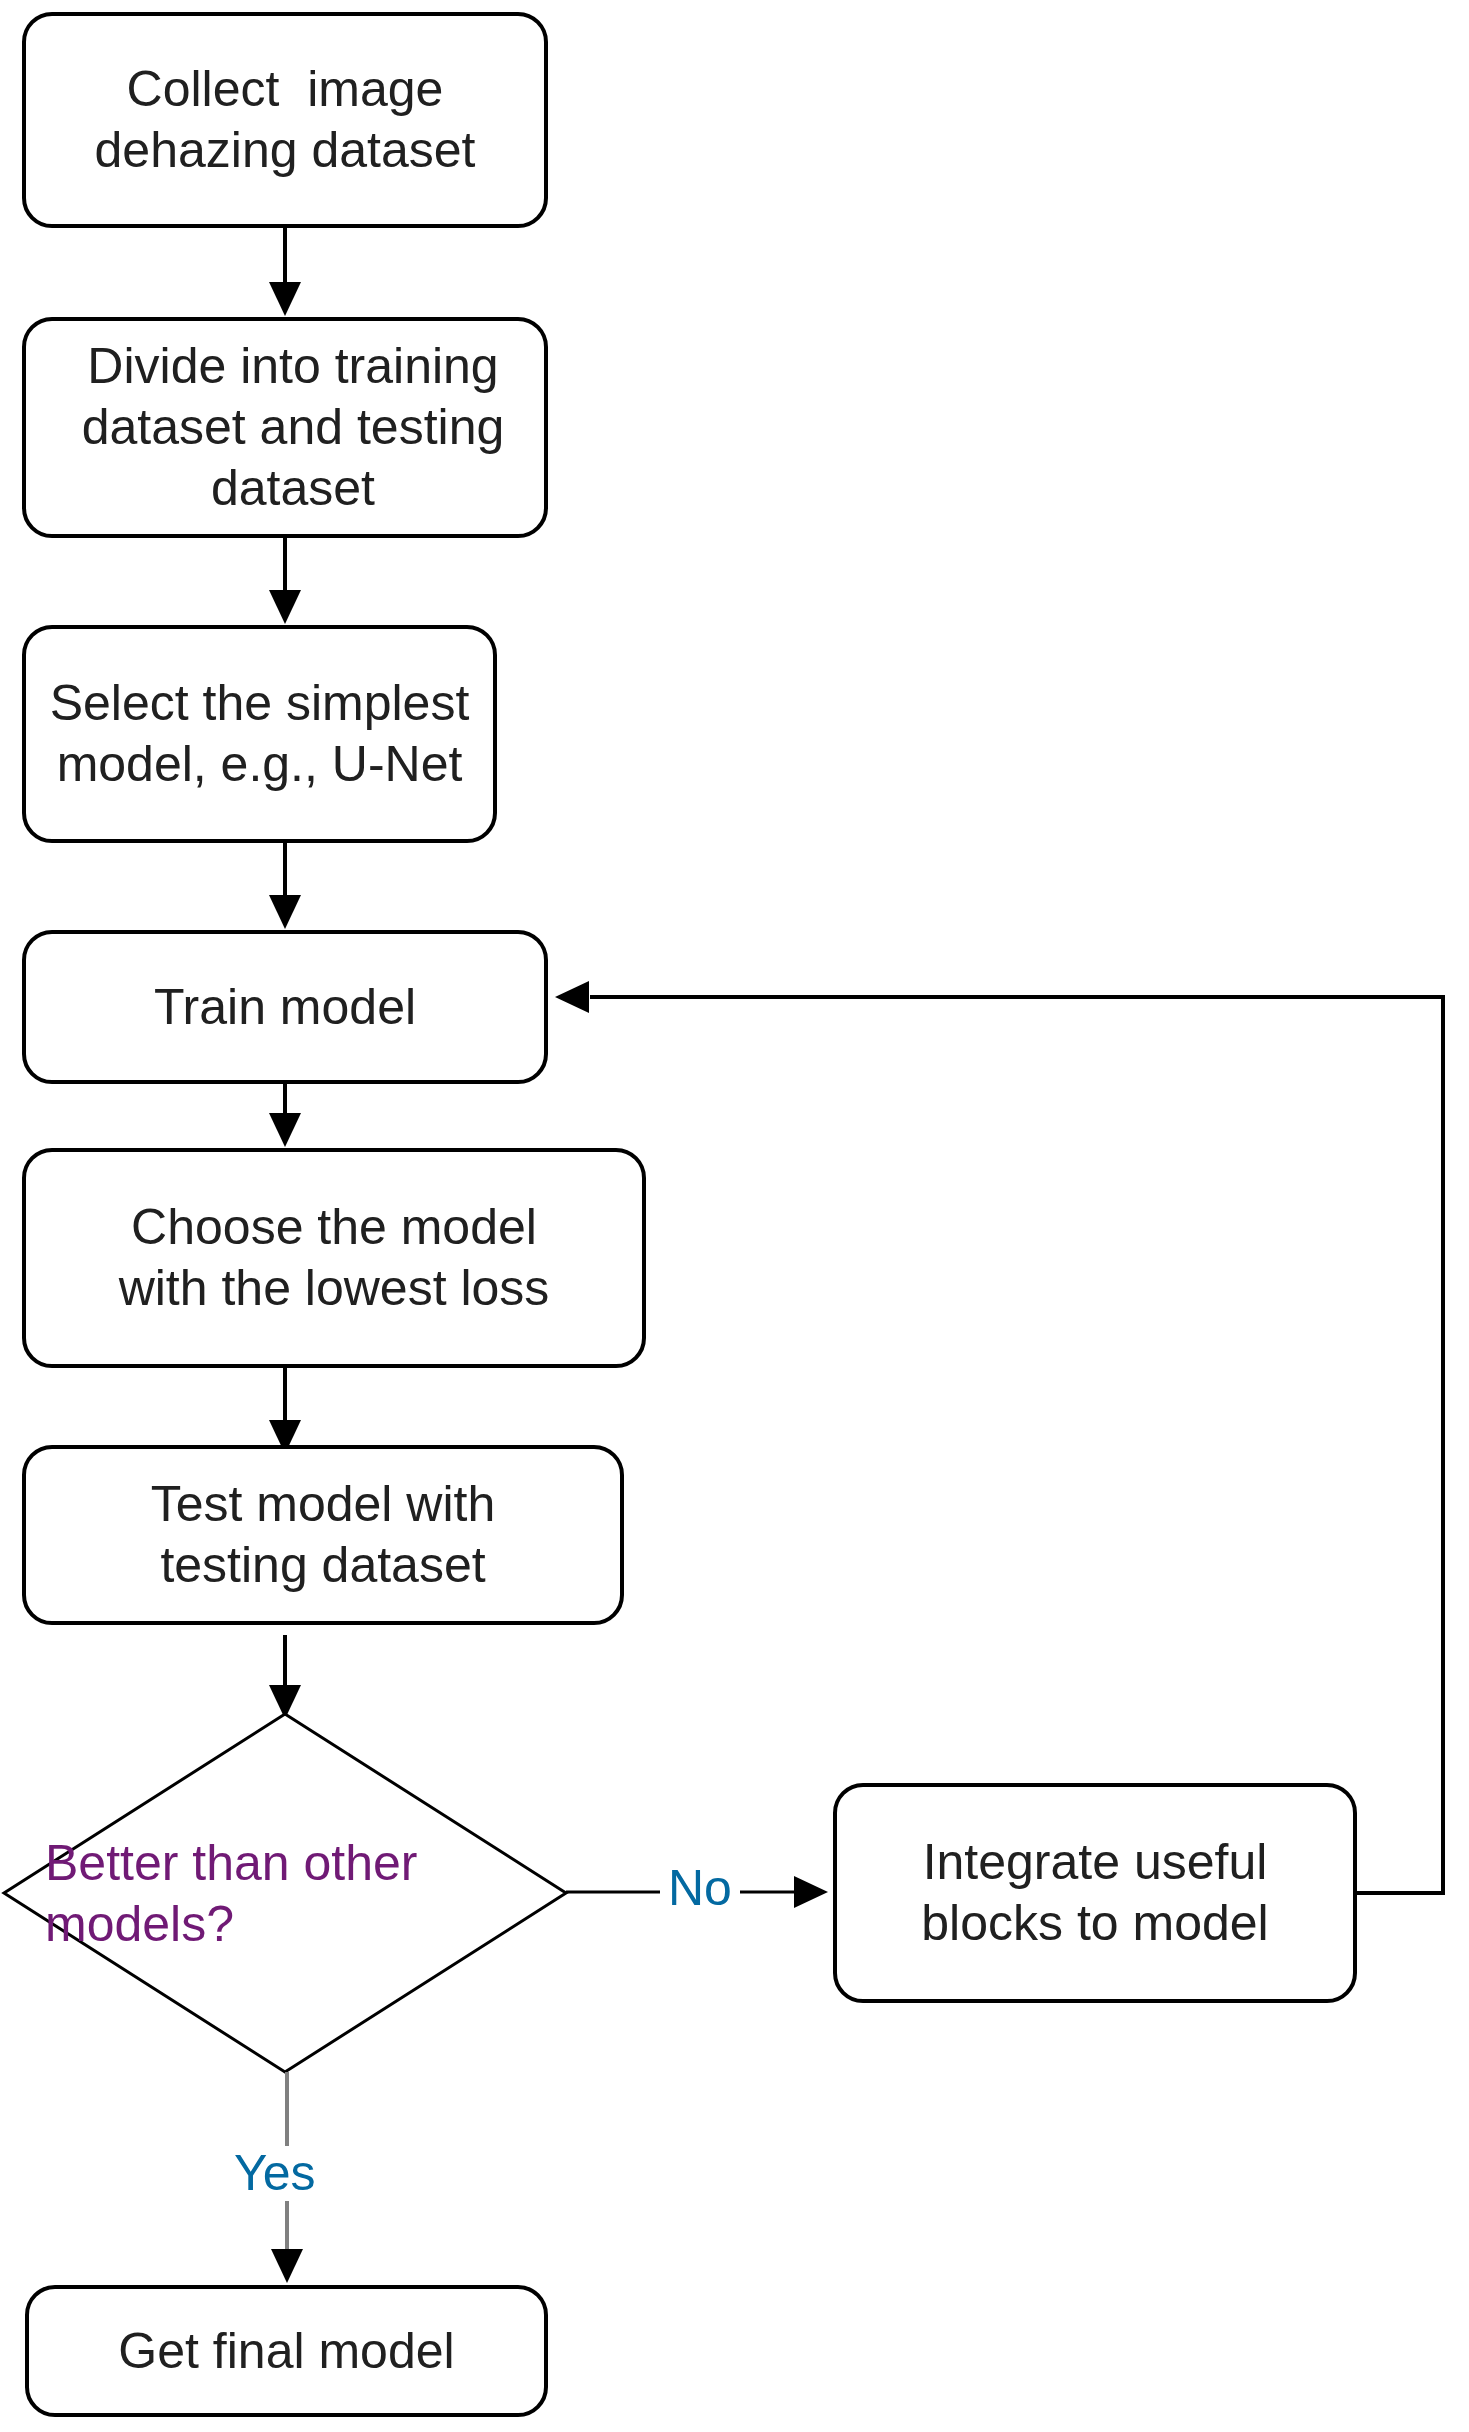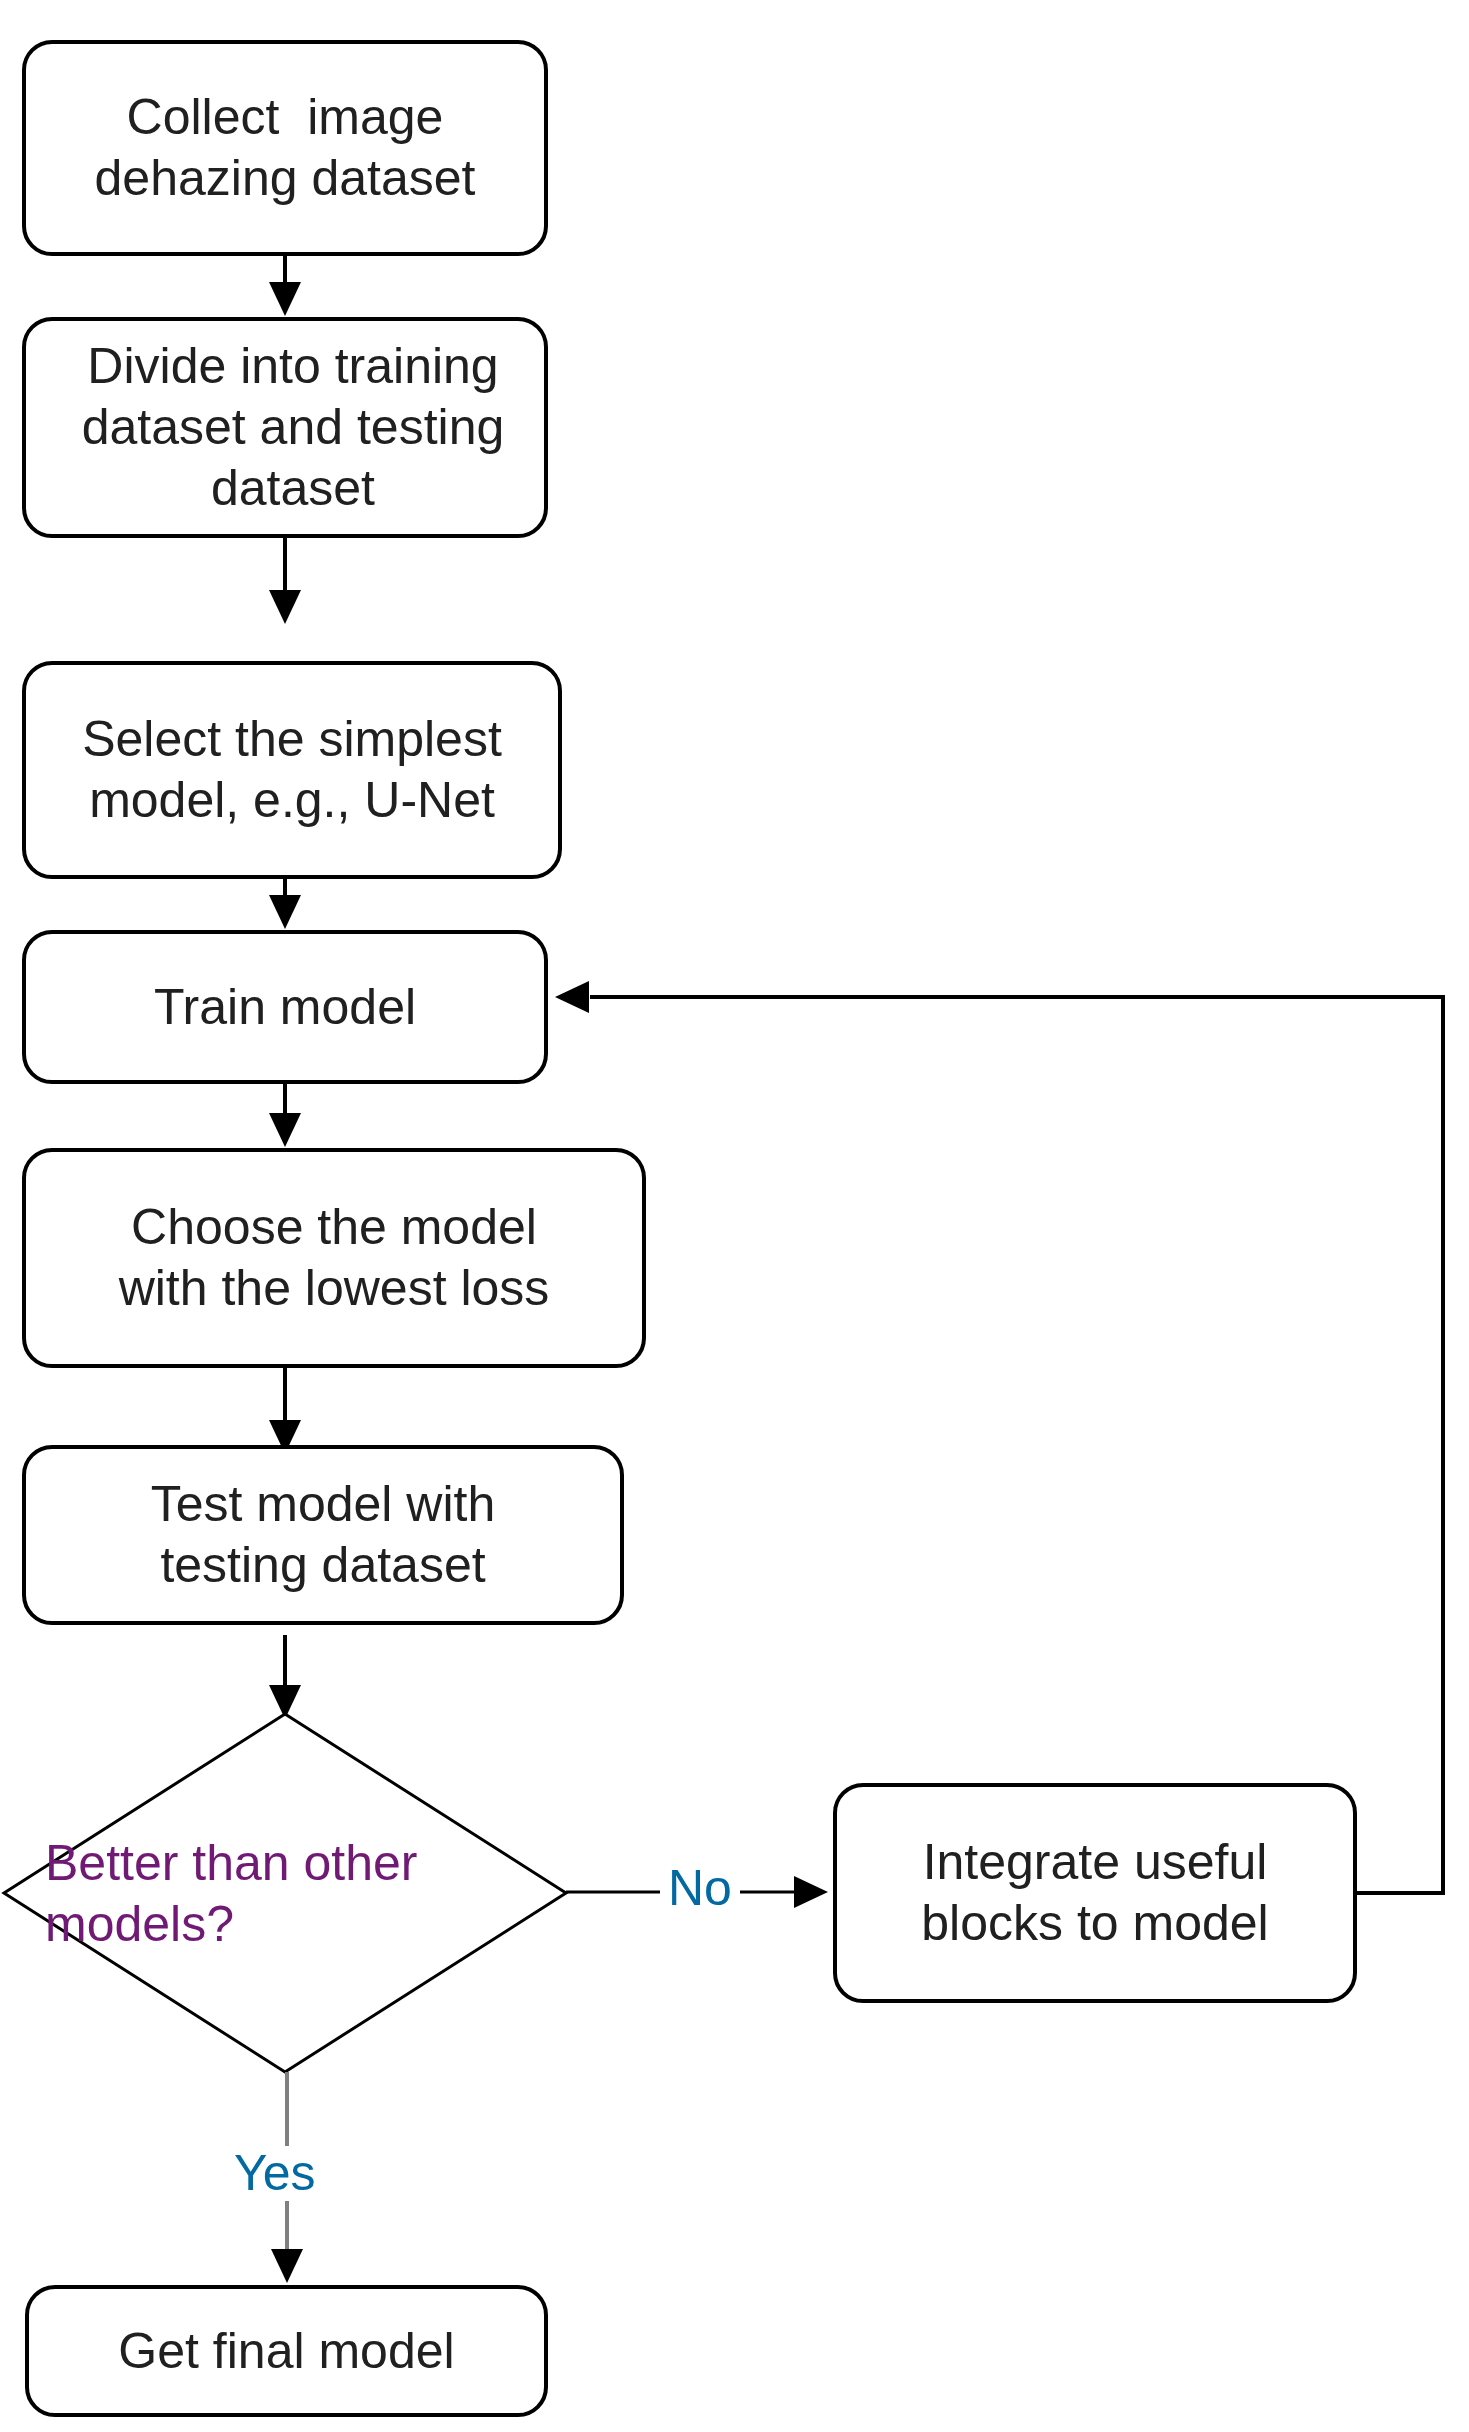--- a/index.html
+++ b/index.html
@@ -32,23 +32,23 @@
     display: flex;
     align-items: center;
     justify-content: center;
     text-align: center;
     white-space: pre-wrap;
     font-size: 50px;
     line-height: 1.22;
     color: #202020;
     z-index: 1;
   }
-  #node-collect   { left: 22px;  top: 12px;   width: 526px; height: 216px; margin-top: 28px; }
+  #node-collect   { left: 22px;  top: 12px;   width: 526px; height: 216px; }
   #node-divide    { left: 22px;  top: 317px;  width: 526px; height: 221px; padding-left: 16px; }
-  #node-select    { left: 22px;  top: 661px;  width: 540px; height: 218px; }
+  #node-select    { left: 22px;  top: 625px;  width: 475px; height: 218px; }
   #node-train     { left: 22px;  top: 930px;  width: 526px; height: 154px; }
   #node-choose    { left: 22px;  top: 1148px; width: 624px; height: 220px; }
   #node-test      { left: 22px;  top: 1445px; width: 602px; height: 180px; }
   #node-integrate { left: 833px; top: 1783px; width: 524px; height: 220px; }
   #node-final     { left: 25px;  top: 2285px; width: 523px; height: 132px; }
   #diamond-text {
     position: absolute;
     left: 45px;
     top: 1833px;
     width: 480px;

